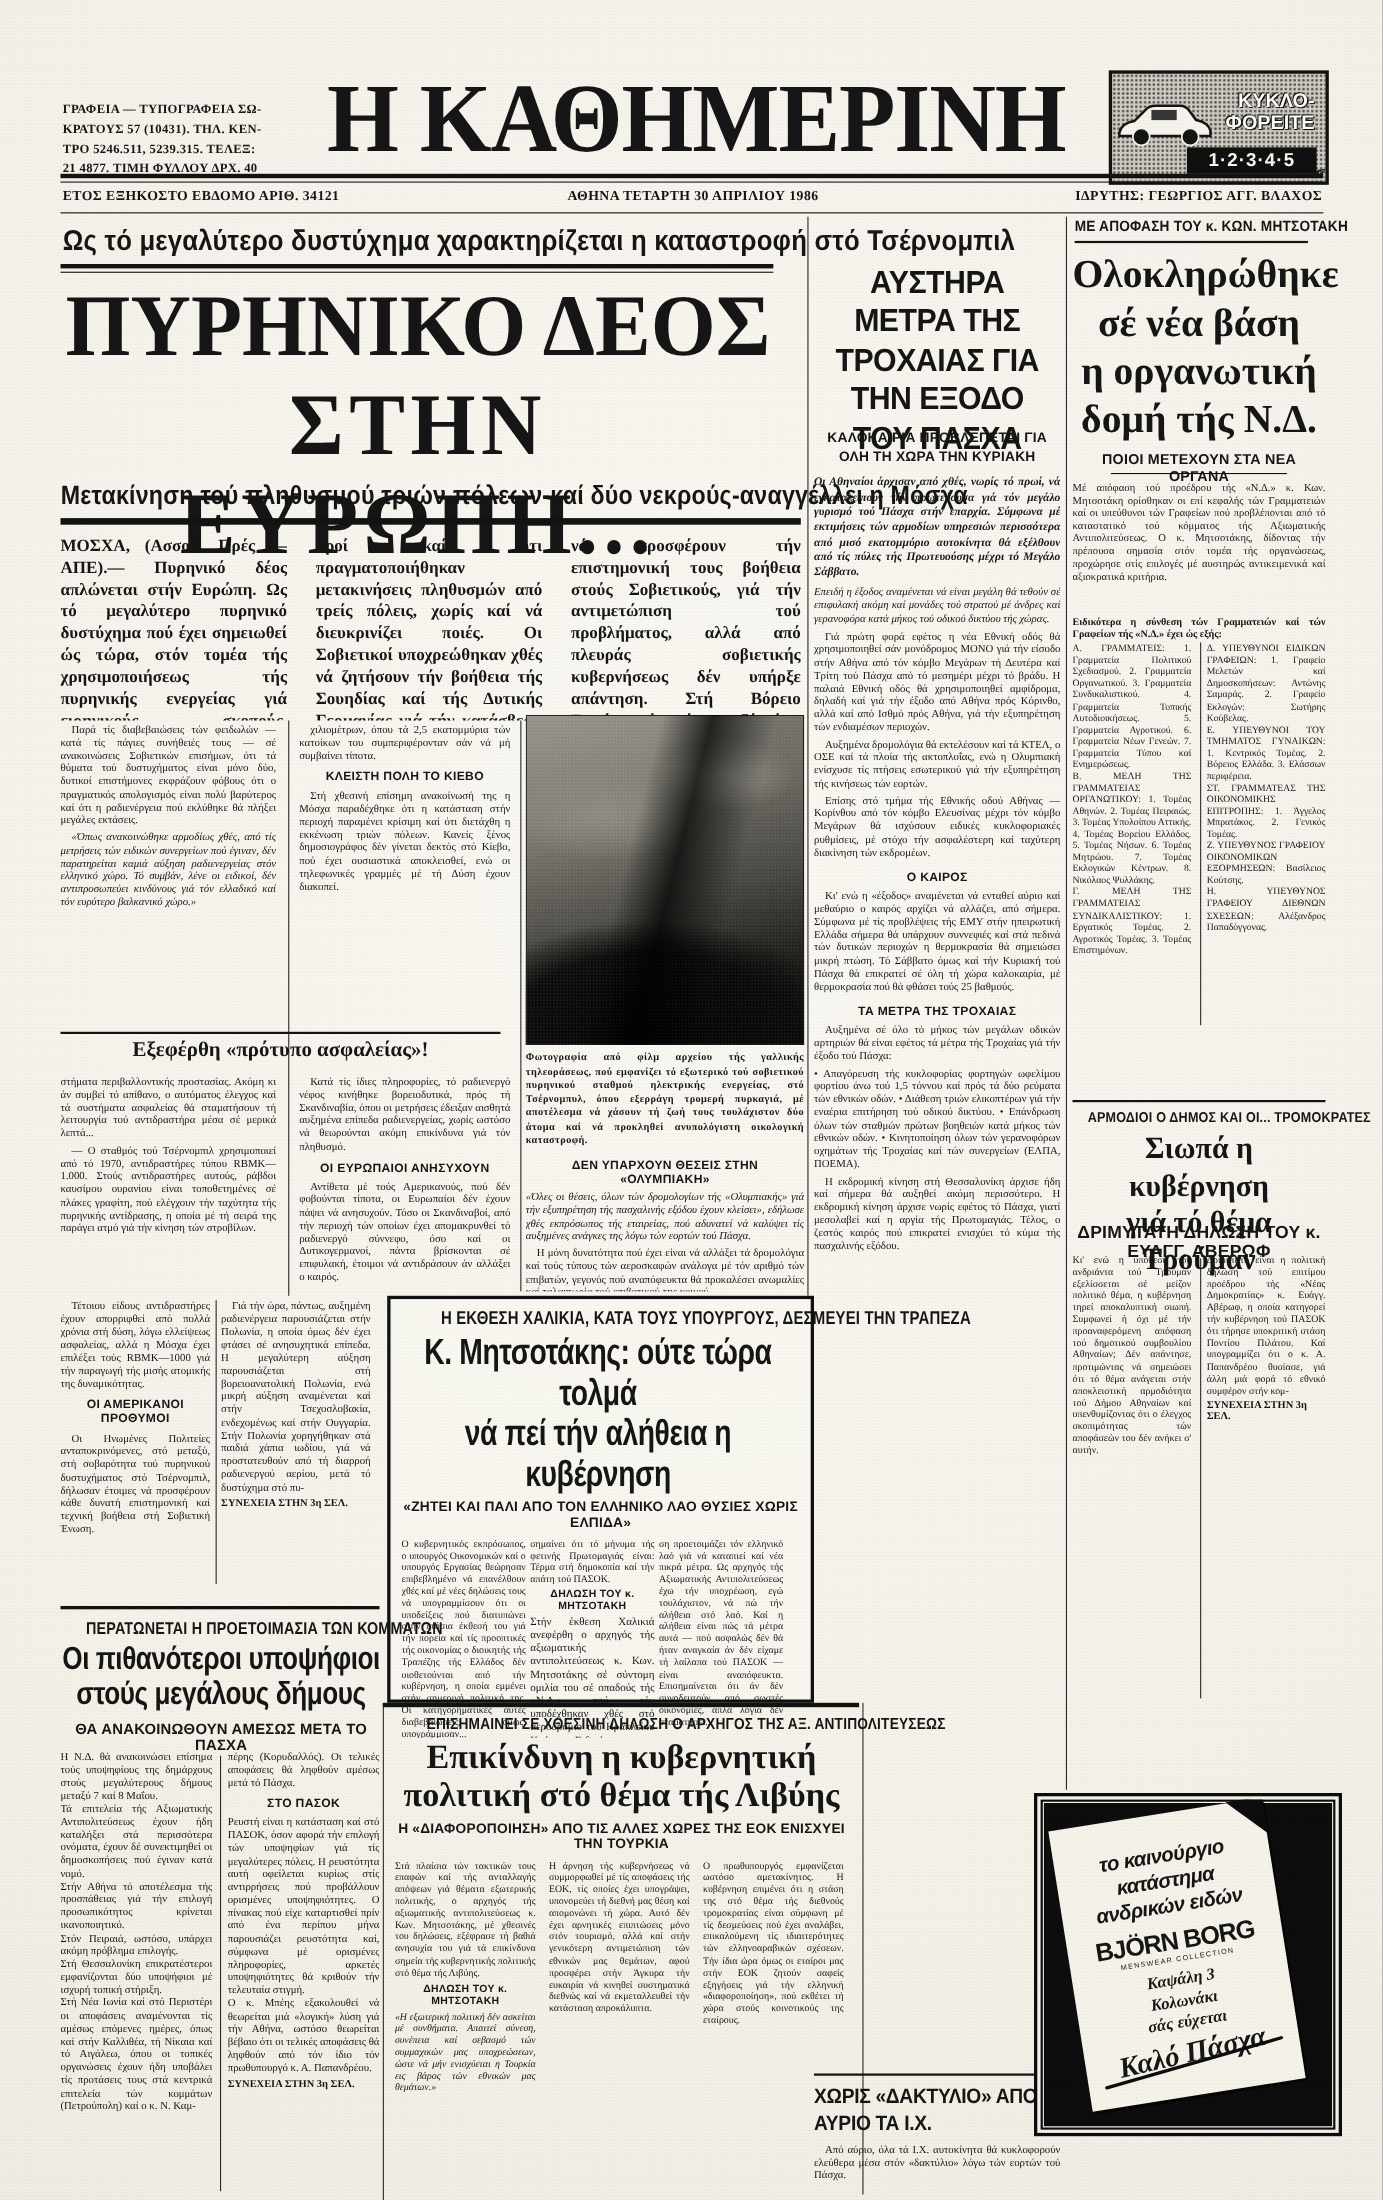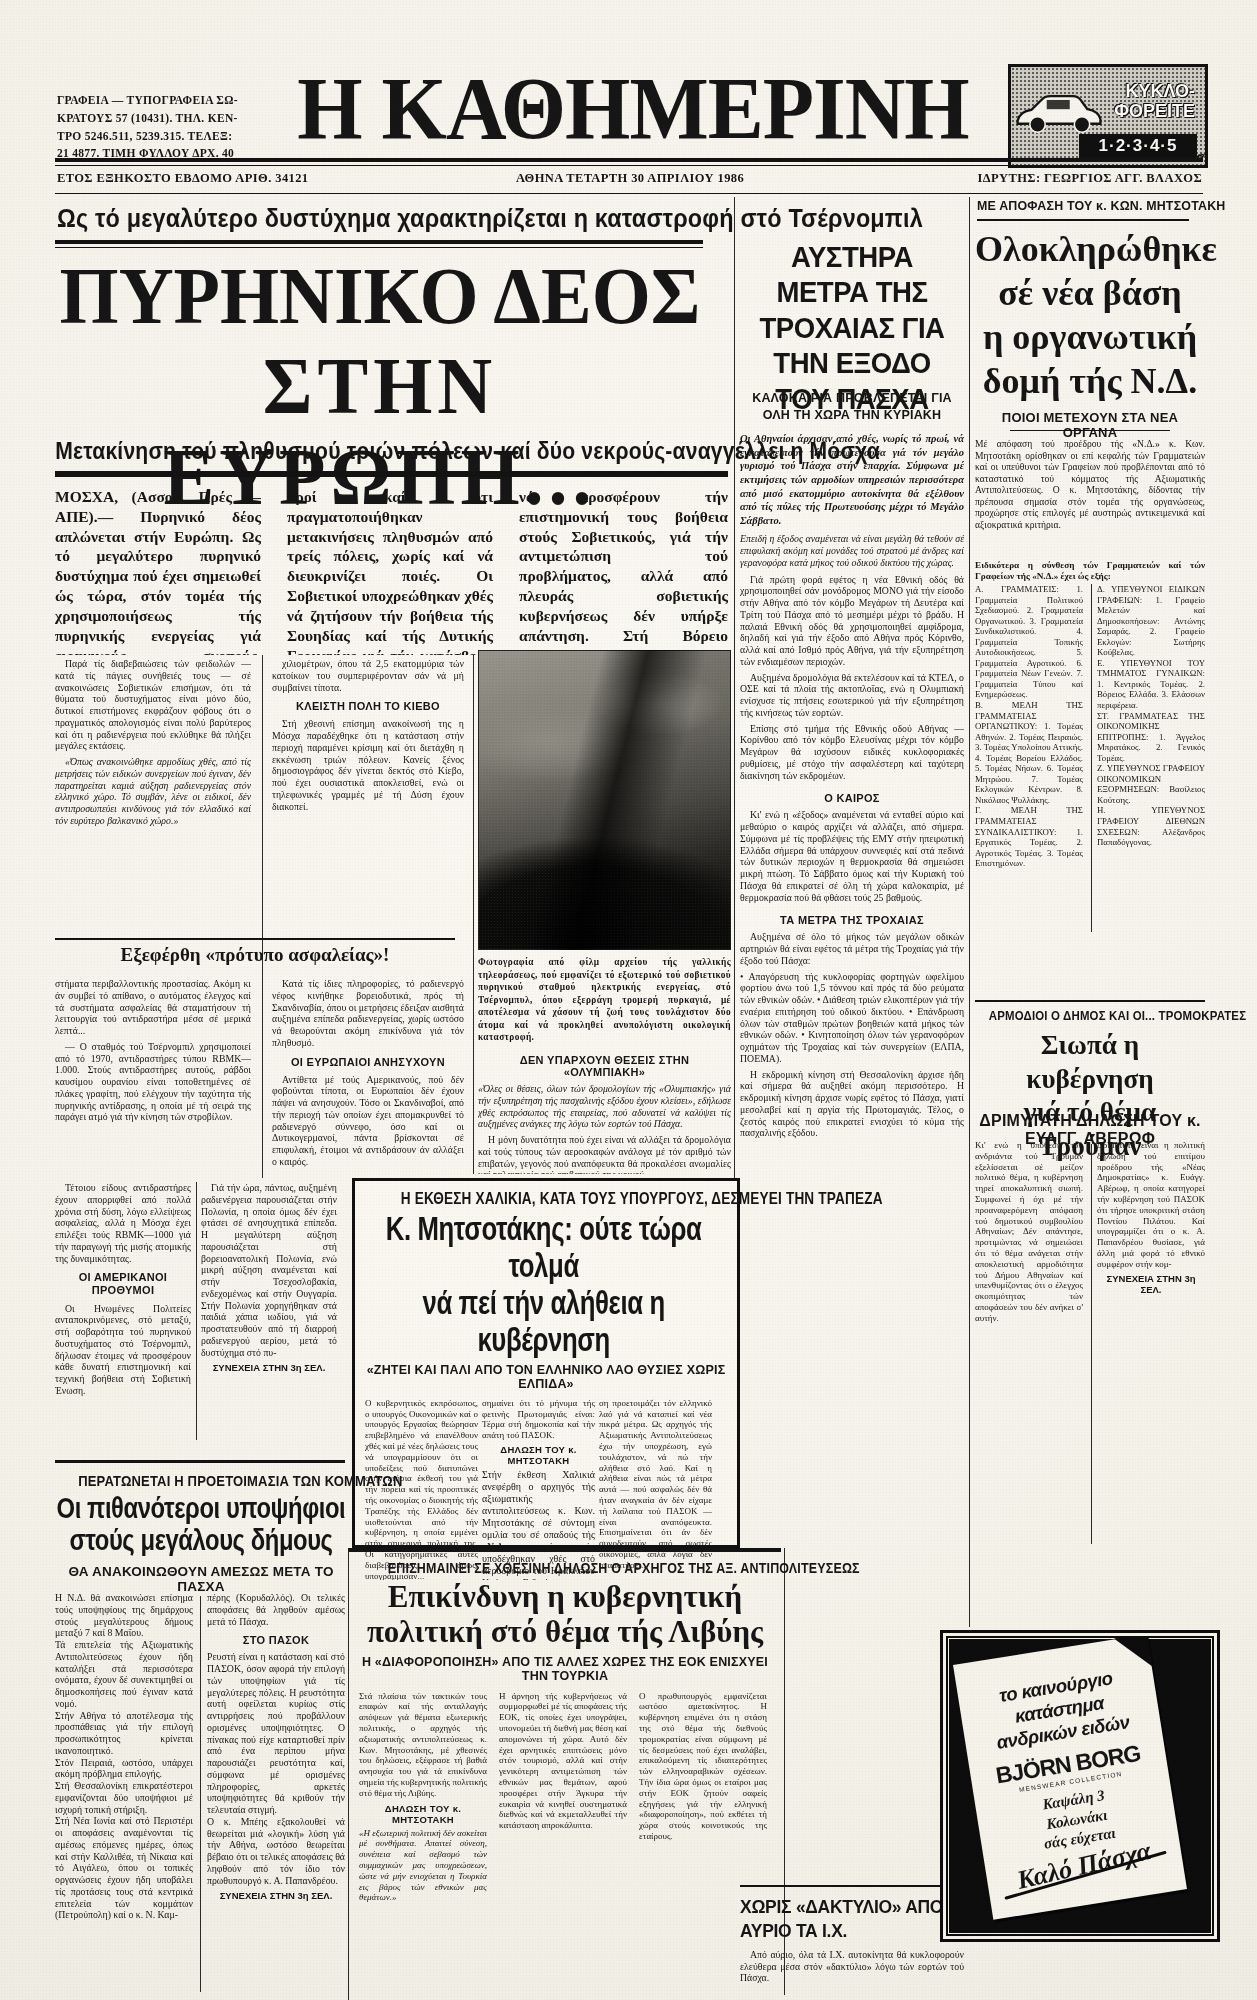--- a/index.html
+++ b/index.html
@@ -19,21 +19,21 @@
   .hr{position:absolute;background:#131313;}
   .vr{position:absolute;background:#2a2a2a;width:1px;}
   .cx{display:block;transform-origin:center top;}
   .cxl{display:block;transform-origin:left top;}
   .bt{font-size:9.8px;line-height:1.2;text-align:justify;overflow:hidden;filter:blur(.18px);}
   .bt p{margin:0 0 4px;text-indent:10px;}
   .bt p.noind{text-indent:0;}
   .bt .qi{font-style:italic;}
   .shd{font-family:"Liberation Sans",sans-serif;font-weight:bold;font-size:11px;
     text-align:center;margin:7px 0 5px;letter-spacing:.3px;filter:none;}
-  .cont{font-family:Liberation Sans, sans-serif;font-weight:bold;font-size:9.5px;text-align:center;}
+  .cont{font-family:Liberation Serif, serif;font-weight:bold;font-size:9.5px;text-align:left;}
   .kick{font-family:"Liberation Sans",sans-serif;font-weight:bold;letter-spacing:.2px;}
   .photo{background:
      radial-gradient(ellipse 90px 46px at 72% 18%, #a8a69c 0%, rgba(120,118,110,0) 70%),
      radial-gradient(ellipse 130px 60px at 28% 30%, #8d8b82 0%, rgba(90,88,80,0) 70%),
      radial-gradient(ellipse 230px 130px at 45% 96%, #050505 0%, #0d0d0c 55%, rgba(10,10,10,0) 78%),
      linear-gradient(168deg,#96948b 0%, #7d7b72 30%, #55534d 55%, #23221f 78%, #0a0a09 100%);
      box-shadow:inset 0 0 0 1px #222;}
   .photo::after{content:"";position:absolute;inset:0;
      background:linear-gradient(104deg, rgba(0,0,0,0) 38%, rgba(0,0,0,.75) 52%, rgba(0,0,0,.15) 70%),
      radial-gradient(rgba(255,255,255,.07) .6px, transparent .8px);background-size:100% 100%,3px 3px;}

